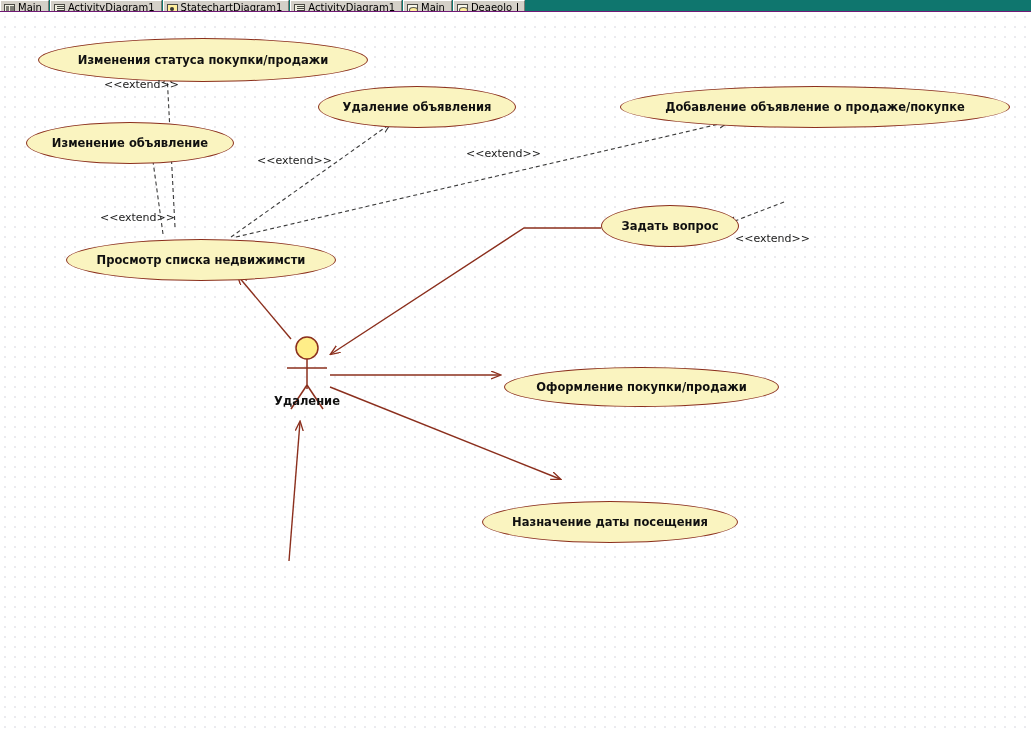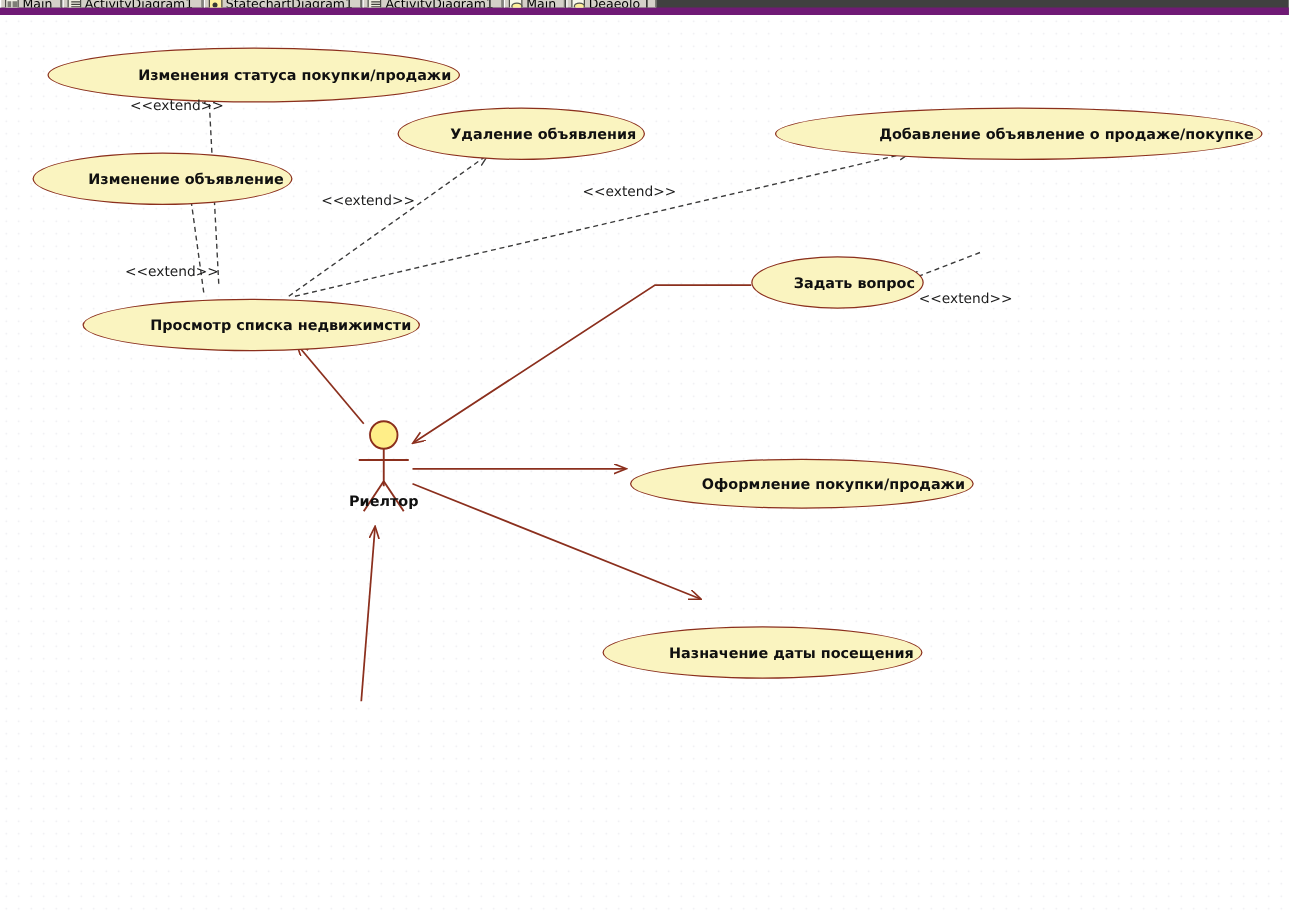--- a/index.html
+++ b/index.html
@@ -7,24 +7,24 @@
     width:1031px;height:734px;
     background:#ffffff;
     font-family:"DejaVu Sans", sans-serif;
     overflow:hidden;
     position:relative;
   }
 
   
   #tabbar{
     position:absolute;left:0;top:0;width:1031px;height:12px;
-    background:#404040;
+    background:#0f766e;
     overflow:hidden;
-    display:flex;align-items:center;
-    border-bottom:6px solid #701a75;
+    display:flex;align-items:flex-start;
+    border-bottom:1px solid #701a75;
     box-sizing:border-box;
   }
   .tab{
     position:relative;
     height:15px;
     margin-right:1px;
     padding:0 6px 0 3px;
     display:flex;align-items:center;gap:3px;
     background:#d4d0c8;
     border-top:1px solid #ffffff;
@@ -80,21 +80,21 @@
       radial-gradient(#e9e9ee 0.7px, transparent 0.8px);
     background-size:10px 10px;
     background-position:0 0;
     overflow:hidden;
   }
   #edges{position:absolute;left:0;top:0;width:1031px;height:722px;}
 
   
   .uc{
     position:absolute;
-    display:flex;align-items:center;justify-content:flex-end;
+    display:flex;align-items:center;justify-content:center;
     background:#faf4c0;
     border:1.3px solid #8b2f1d;
     border-radius:50%;
     box-sizing:border-box;
     text-align:center;
     color:#101010;
     font-weight:bold;
     font-size:11.5px;
     line-height:12px;
     padding:0 6px;
@@ -223,21 +223,21 @@
   </div>
 
 
   <svg id="actor" viewBox="0 0 62 78" xmlns="http://www.w3.org/2000/svg">
     <circle cx="31" cy="13" r="11" fill="#ffee88" stroke="#8b2f1d" stroke-width="1.5"></circle>
     <line x1="31" y1="24" x2="31" y2="54" stroke="#8b2f1d" stroke-width="1.5"></line>
     <line x1="11" y1="33" x2="51" y2="33" stroke="#8b2f1d" stroke-width="1.5"></line>
     <line x1="31" y1="50" x2="15" y2="74" stroke="#8b2f1d" stroke-width="1.5"></line>
     <line x1="31" y1="50" x2="47" y2="74" stroke="#8b2f1d" stroke-width="1.5"></line>
   </svg>
-  <div id="actor-label">Риелтор</div>
+  <div id="actor-label">Удаление</div>
 
   <div class="ext" style="left:104px;top:66px;">&lt;&lt;extend&gt;&gt;</div>
 
   <div class="ext" style="left:100px;top:199px;">&lt;&lt;extend&gt;&gt;</div>
 
   <div class="ext" style="left:257px;top:142px;">&lt;&lt;extend&gt;&gt;</div>
 
   <div class="ext" style="left:466px;top:135px;">&lt;&lt;extend&gt;&gt;</div>
 
   <div class="ext" style="left:735px;top:220px;">&lt;&lt;extend&gt;&gt;</div>

